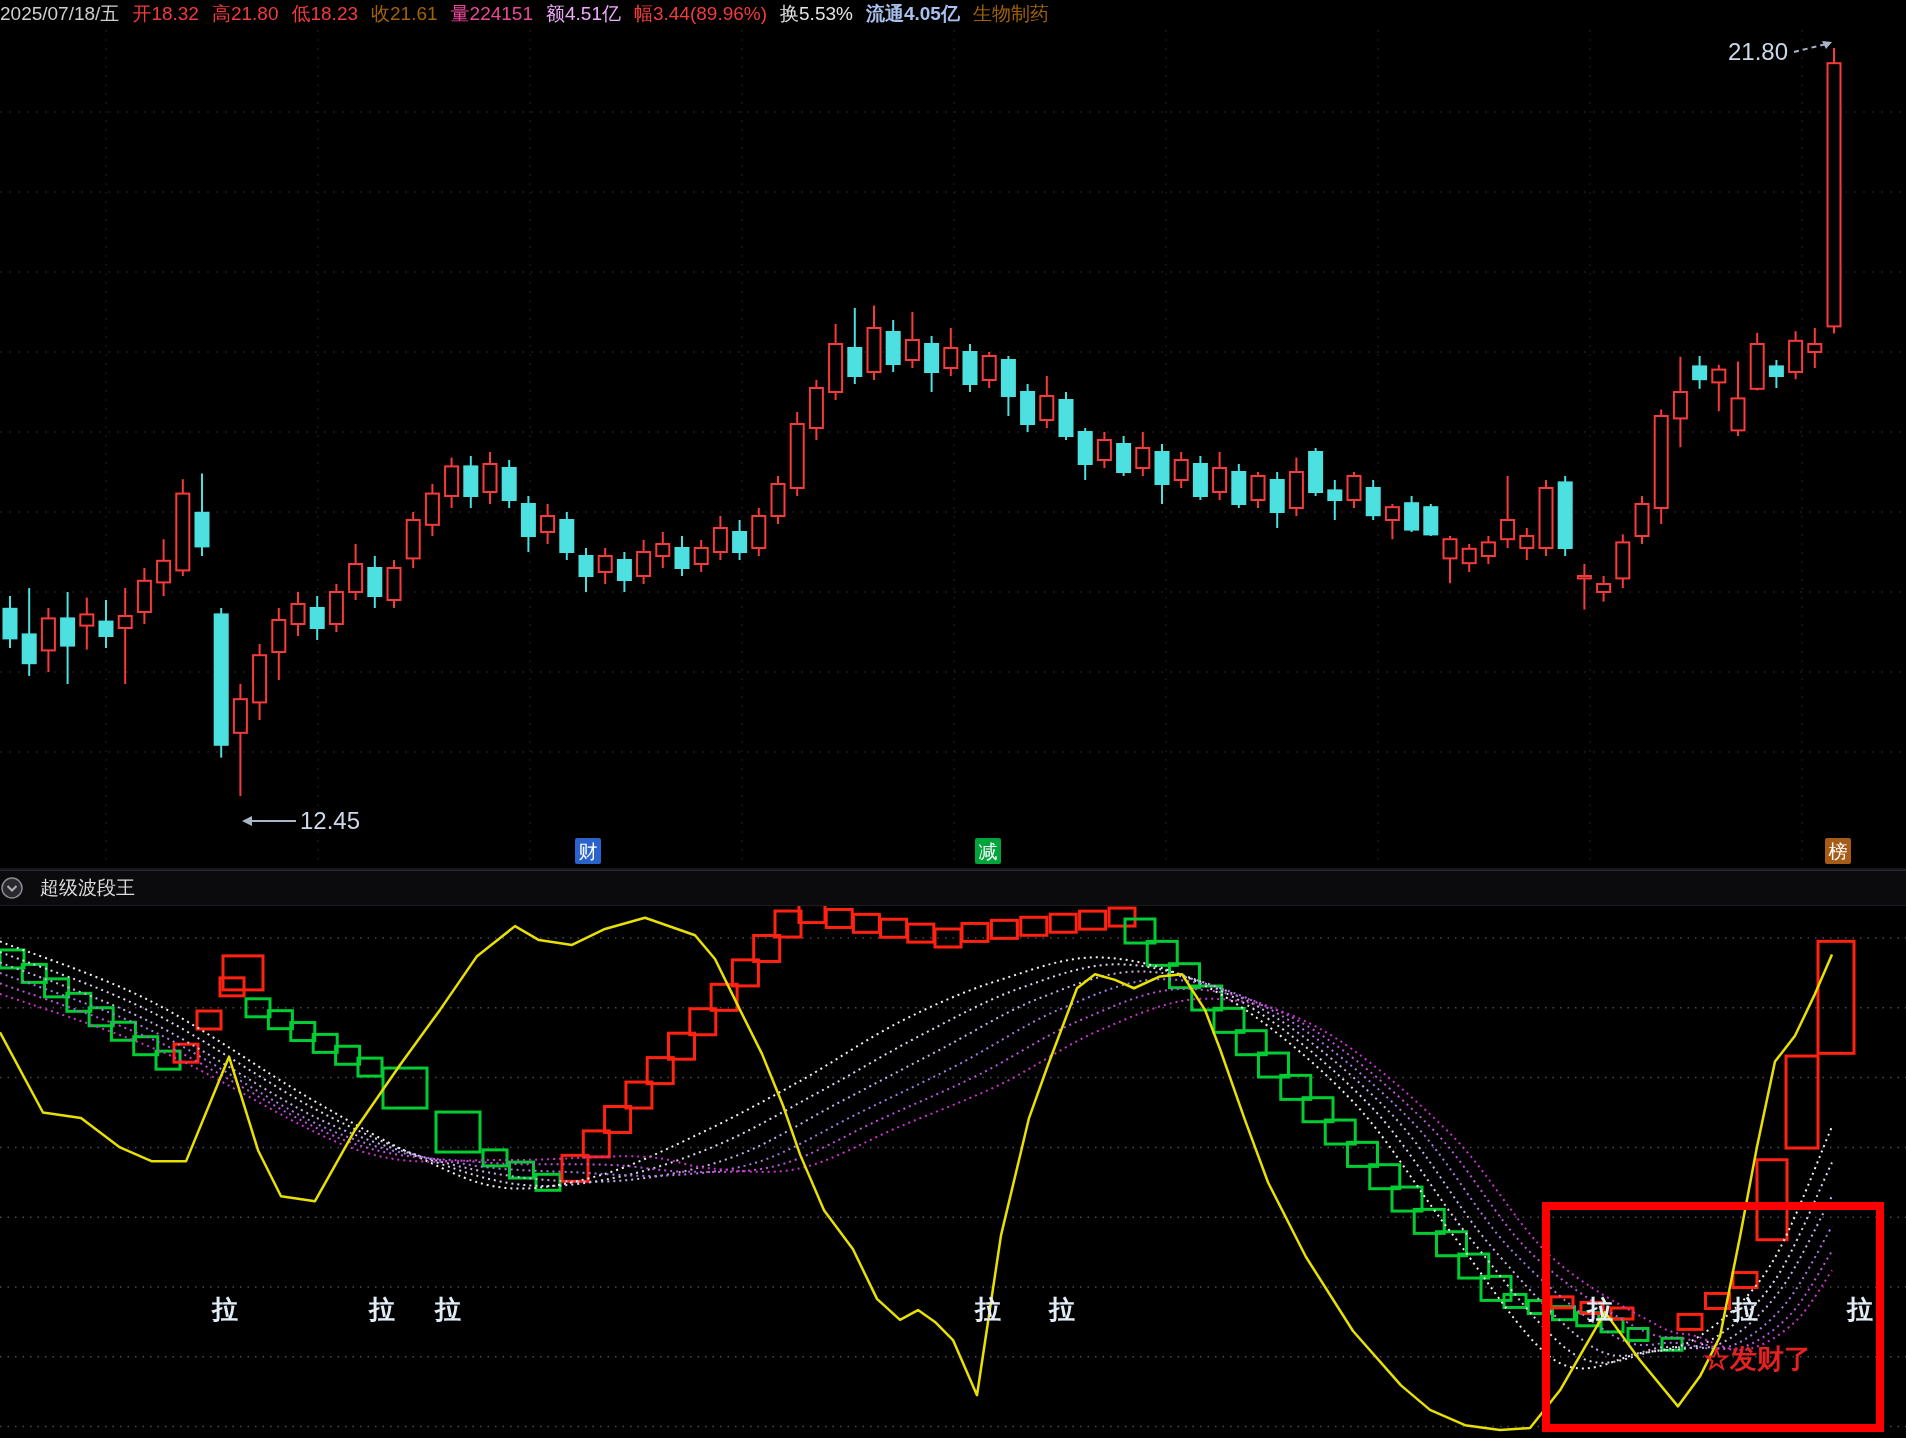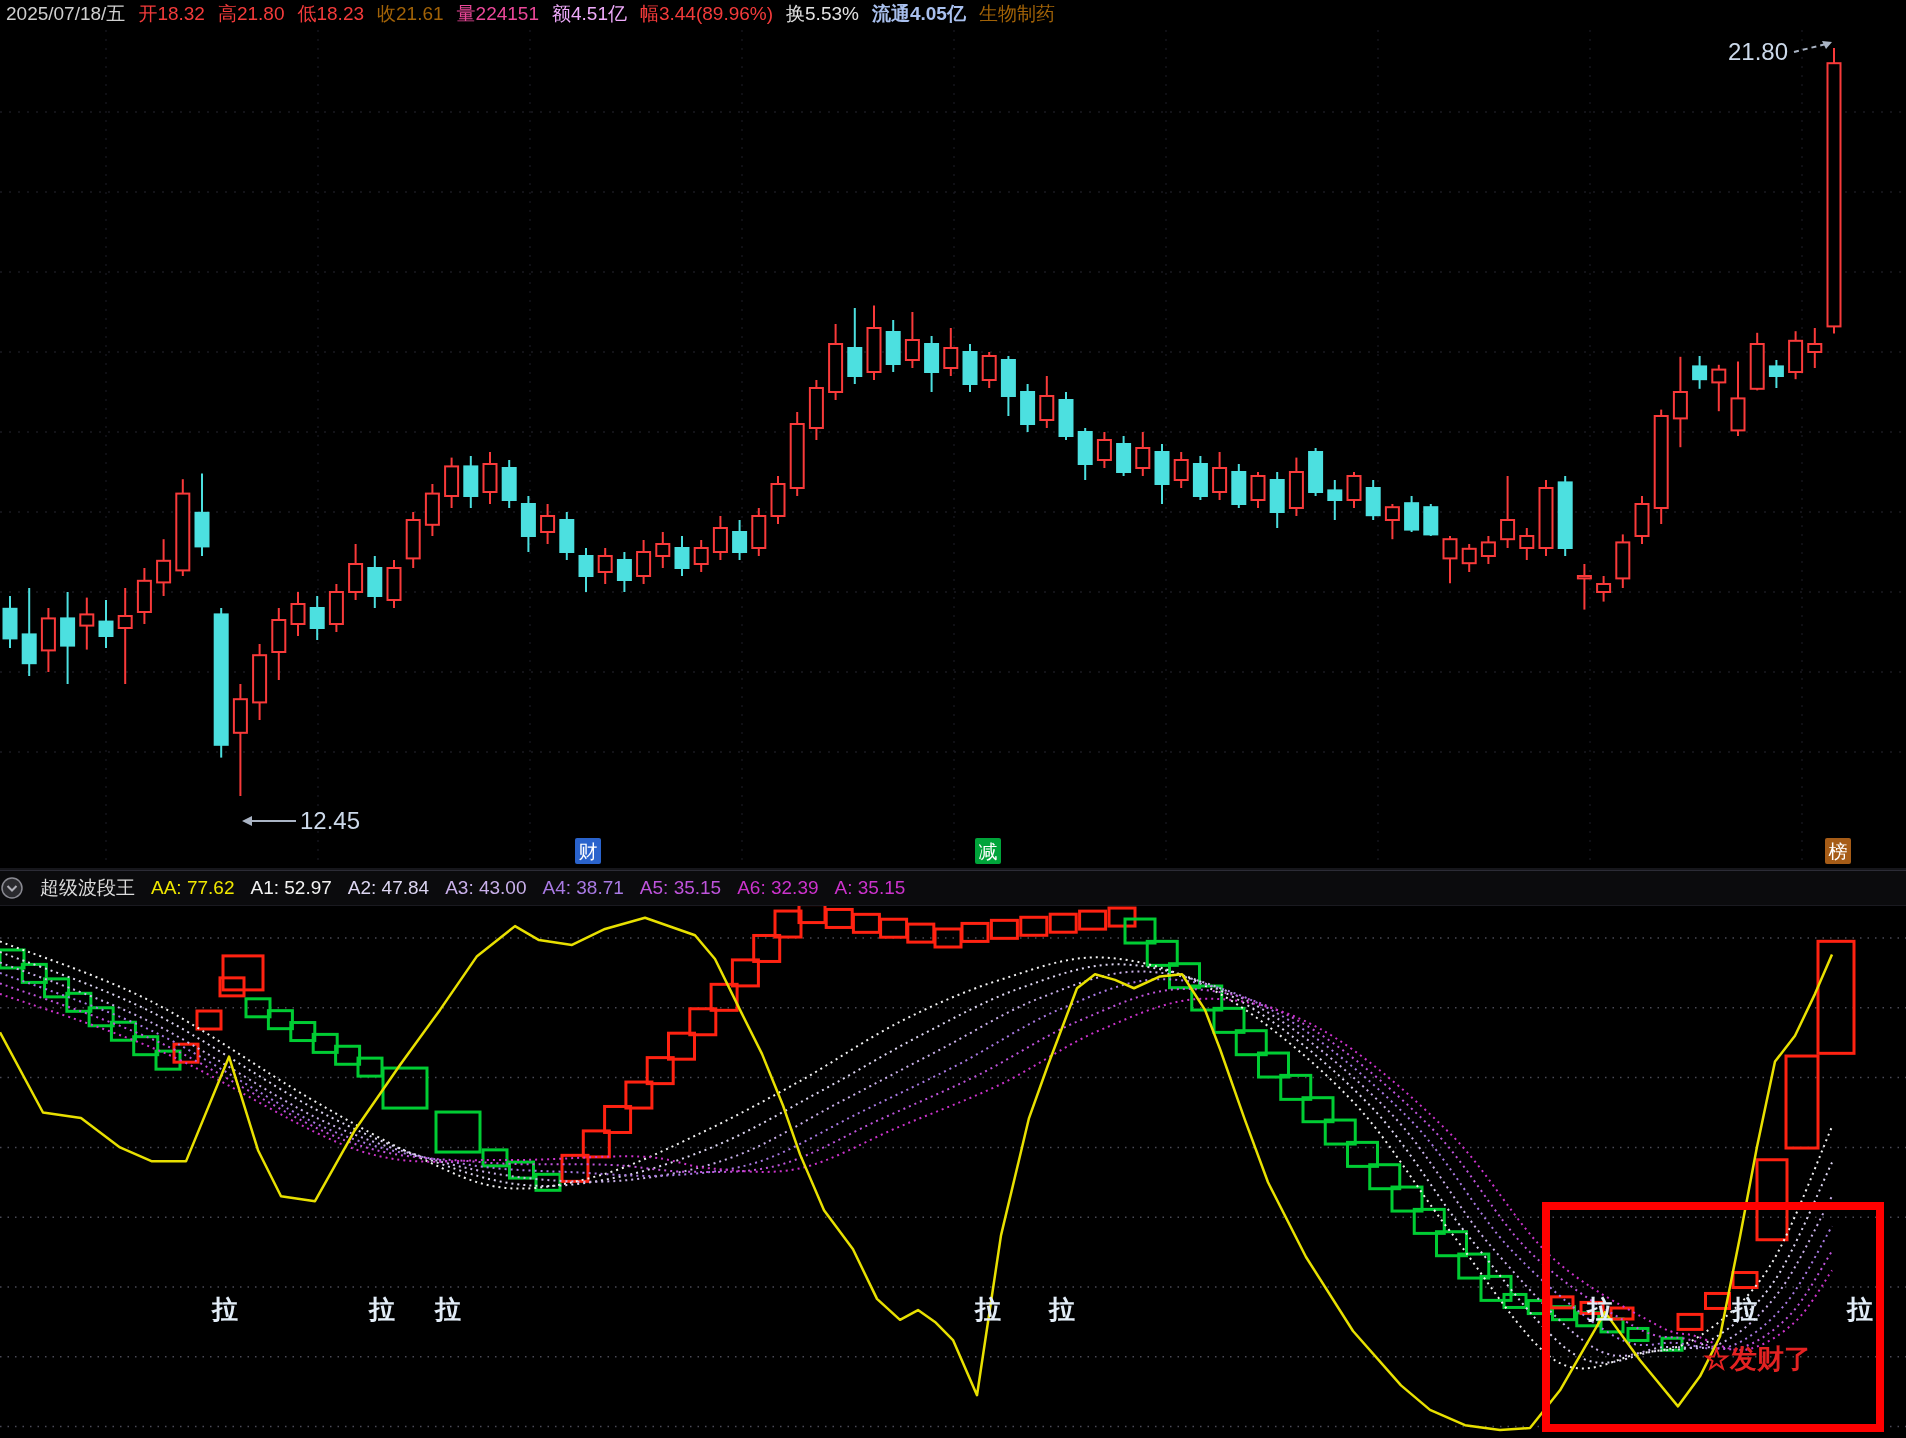--- a/index.html
+++ b/index.html
@@ -1,18 +1,18 @@
 <!DOCTYPE html>
 <html><head>
 <meta charset="utf-8">
 <style>
   html,body{margin:0;padding:0;background:#000;}
   body{width:1906px;height:1438px;overflow:hidden;font-family:"Liberation Sans",sans-serif;position:relative;}
   #topbar{position:absolute;top:0;left:0;height:28px;display:flex;gap:13px;align-items:center;
-          padding-left:6px;font-size:19px;z-index:3;white-space:nowrap;background:#000;width:1900px;}
+          font-size:19px;z-index:3;white-space:nowrap;background:#000;width:1900px;}
   #topbar span{display:inline-block;}
   svg#chart{position:absolute;top:0;left:0;z-index:1;}
   #indhdr{position:absolute;top:870px;left:0;width:1906px;height:36px;background:#0b0b0d;
           border-top:1px solid #2c2c36;border-bottom:1px solid #1a1a20;display:flex;align-items:center;
           gap:16px;padding-left:0;font-size:19px;z-index:3;box-sizing:border-box;white-space:nowrap;}
   #indhdr .ttl{color:#dcdcdc;}
   .chev{display:flex;align-items:center;}
 </style>
 </head>
 <body>
@@ -382,23 +382,13 @@
 </svg>
 
 <div id="indhdr">
   <span class="chev">
     <svg width="24" height="24">
         <circle cx="12" cy="12" r="10" fill="#2a2a2e" stroke="#8a8a92" stroke-width="1.5"></circle>
         <path d="M7.5 10 L12 14.5 L16.5 10" stroke="#b0b0b8" stroke-width="2" fill="none"></path>
       </svg>
   </span>
   <span class="ttl">超级波段王</span>
-  <span id="indvals" style="display:flex;gap:16px;">
-      <span style="color: rgb(240, 232, 0);">AA: 77.62</span>
-      <span style="color: rgb(242, 242, 242);">A1: 52.97</span>
-      <span style="color: rgb(221, 214, 242);">A2: 47.84</span>
-      <span style="color: rgb(201, 176, 234);">A3: 43.00</span>
-      <span style="color: rgb(169, 122, 228);">A4: 38.71</span>
-      <span style="color: rgb(191, 84, 220);">A5: 35.15</span>
-      <span style="color: rgb(204, 51, 204);">A6: 32.39</span>
-      <span style="color: rgb(204, 51, 204);">A: 35.15</span>
-    </span>
 </div>
 
 </body></html>

